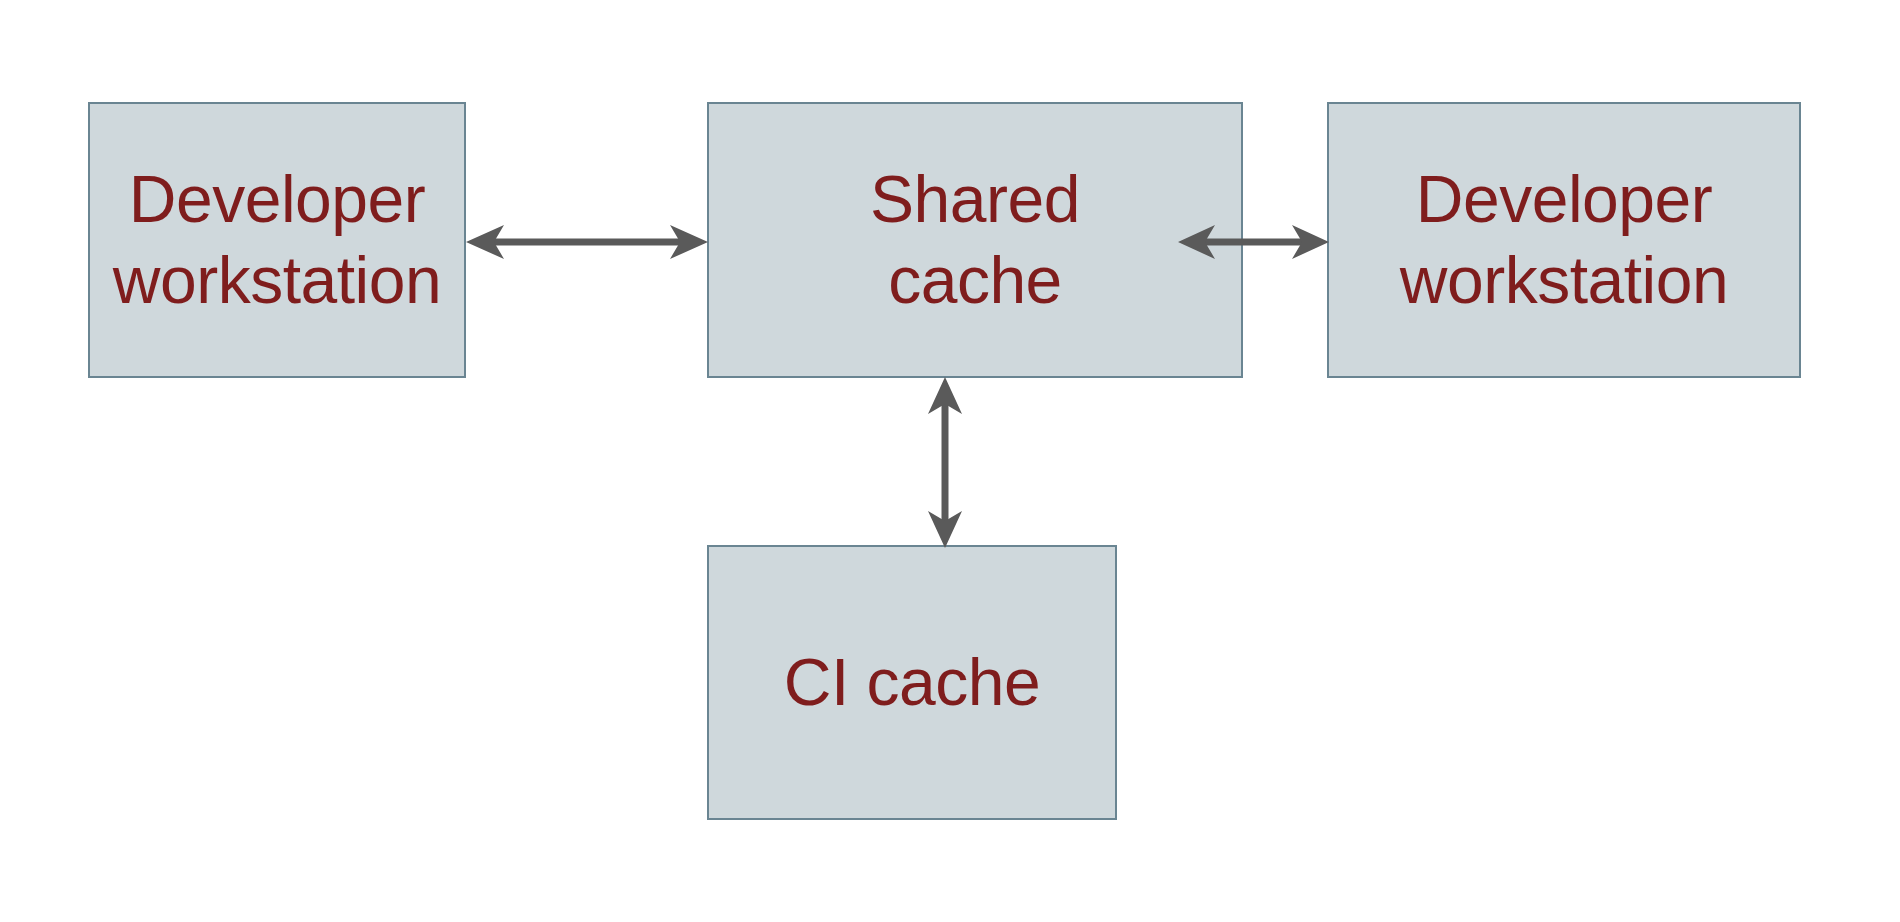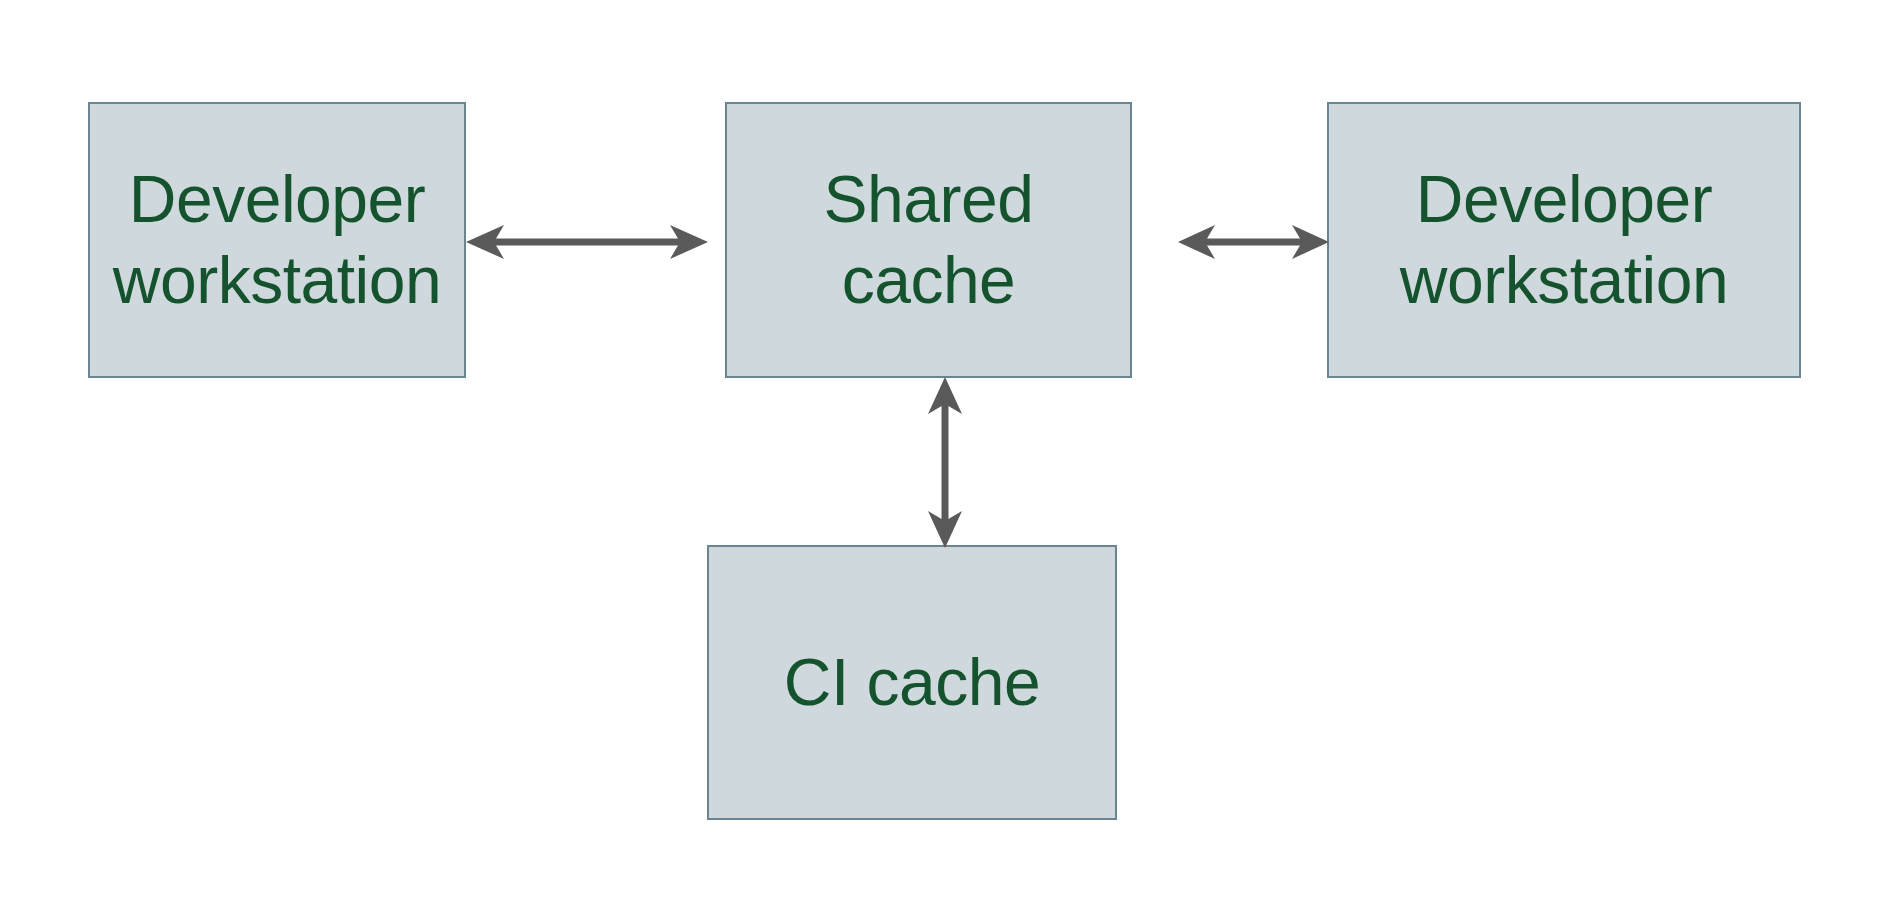--- a/index.html
+++ b/index.html
@@ -25,28 +25,28 @@
     border: 2px solid #6a8592;
     display: flex;
     align-items: center;
     justify-content: center;
     text-align: center;
   }
   .node-label {
     font-family: "Liberation Sans", sans-serif;
     font-size: 66px;
     line-height: 1.22;
-    color: #14532d;
+    color: #7f1d1d;
     letter-spacing: -0.5px;
     white-space: pre-line;
     padding: 0 6px;
   }
   
   #node-dev-left   { left: 88px;   top: 102px; width: 378px; height: 276px; }
-  #node-shared     { left: 725px;  top: 102px; width: 407px; height: 276px; }
+  #node-shared     { left: 707px;  top: 102px; width: 536px; height: 276px; }
   #node-dev-right  { left: 1327px; top: 102px; width: 474px; height: 276px; }
   #node-ci         { left: 707px;  top: 545px; width: 410px; height: 275px; }
 
   .edge {
     position: absolute;
     pointer-events: none;
   }
   #edge-left-shared  { left: 460px;  top: 205px; width: 254px; height: 74px; }
   #edge-shared-right { left: 1173px; top: 205px; width: 161px; height: 74px; }
   #edge-shared-ci    { left: 908px;  top: 372px; width: 74px;  height: 181px; }

